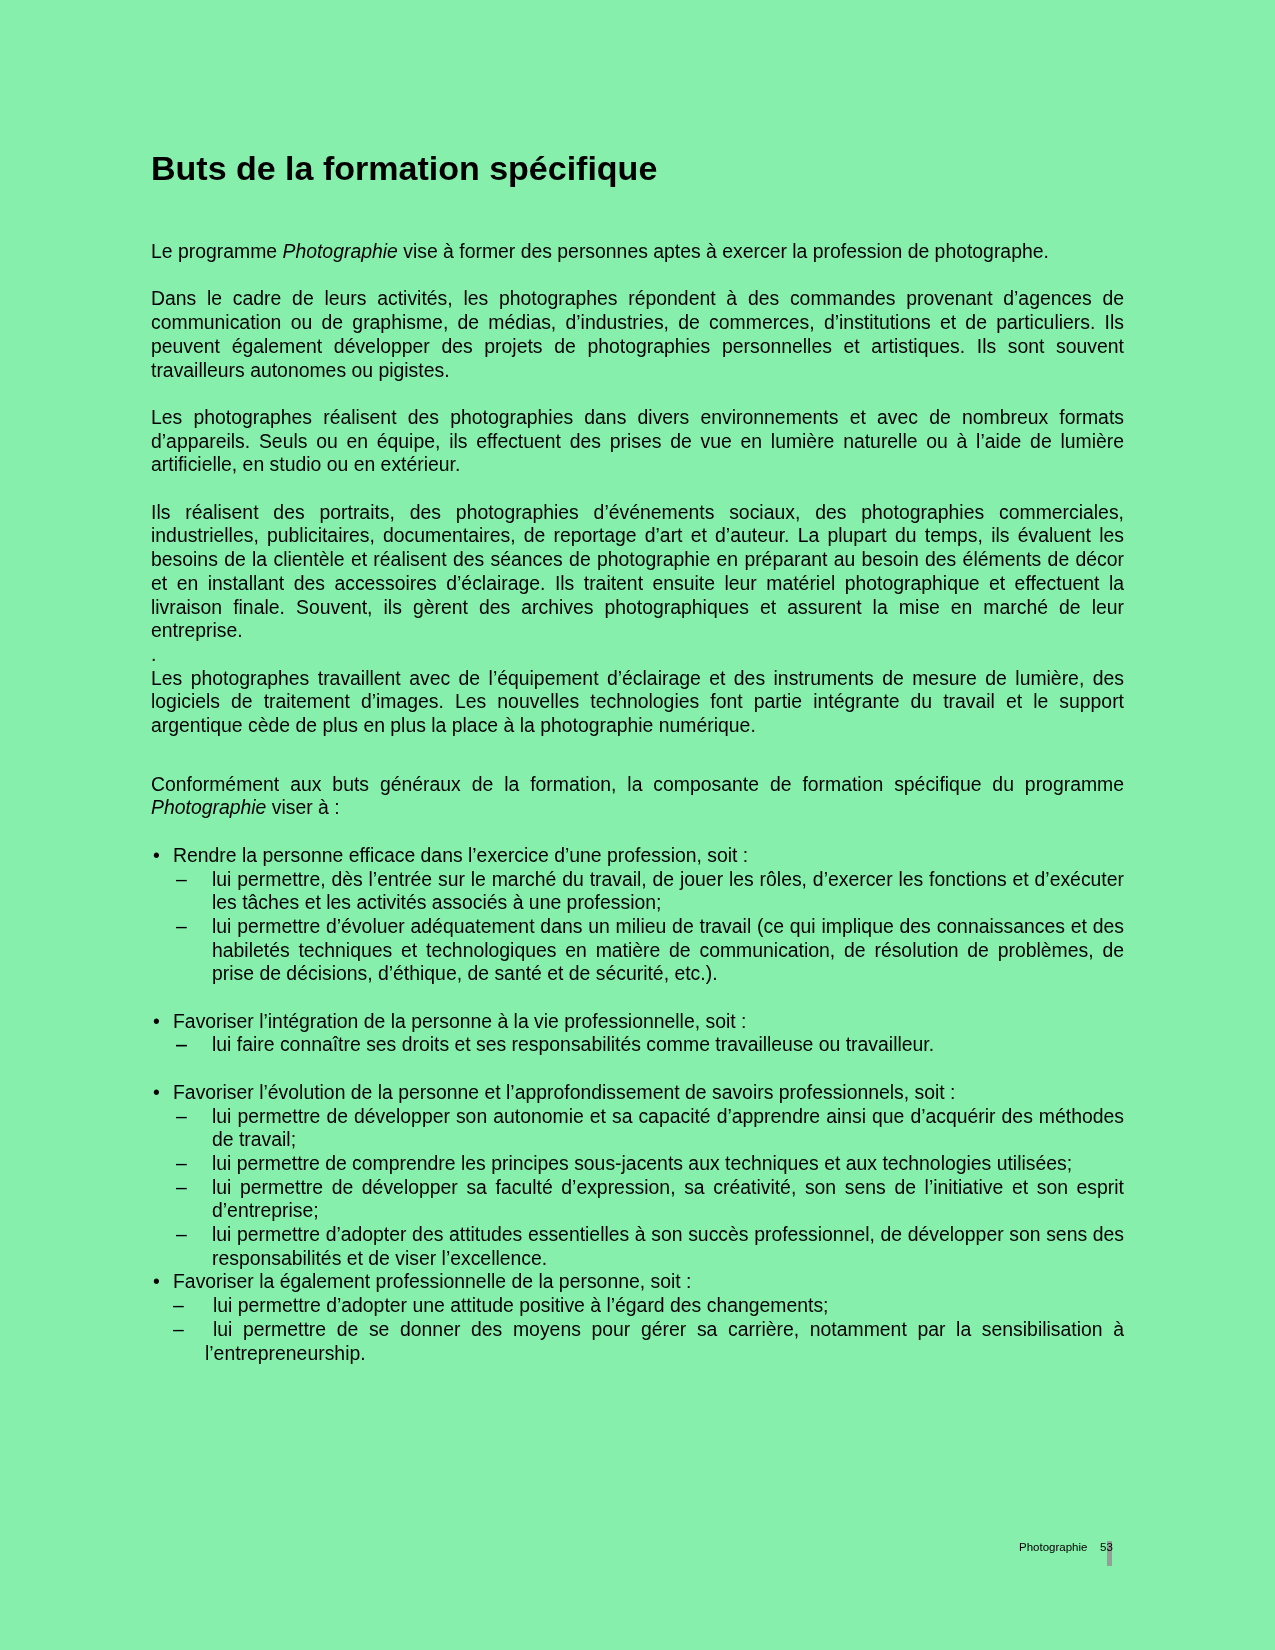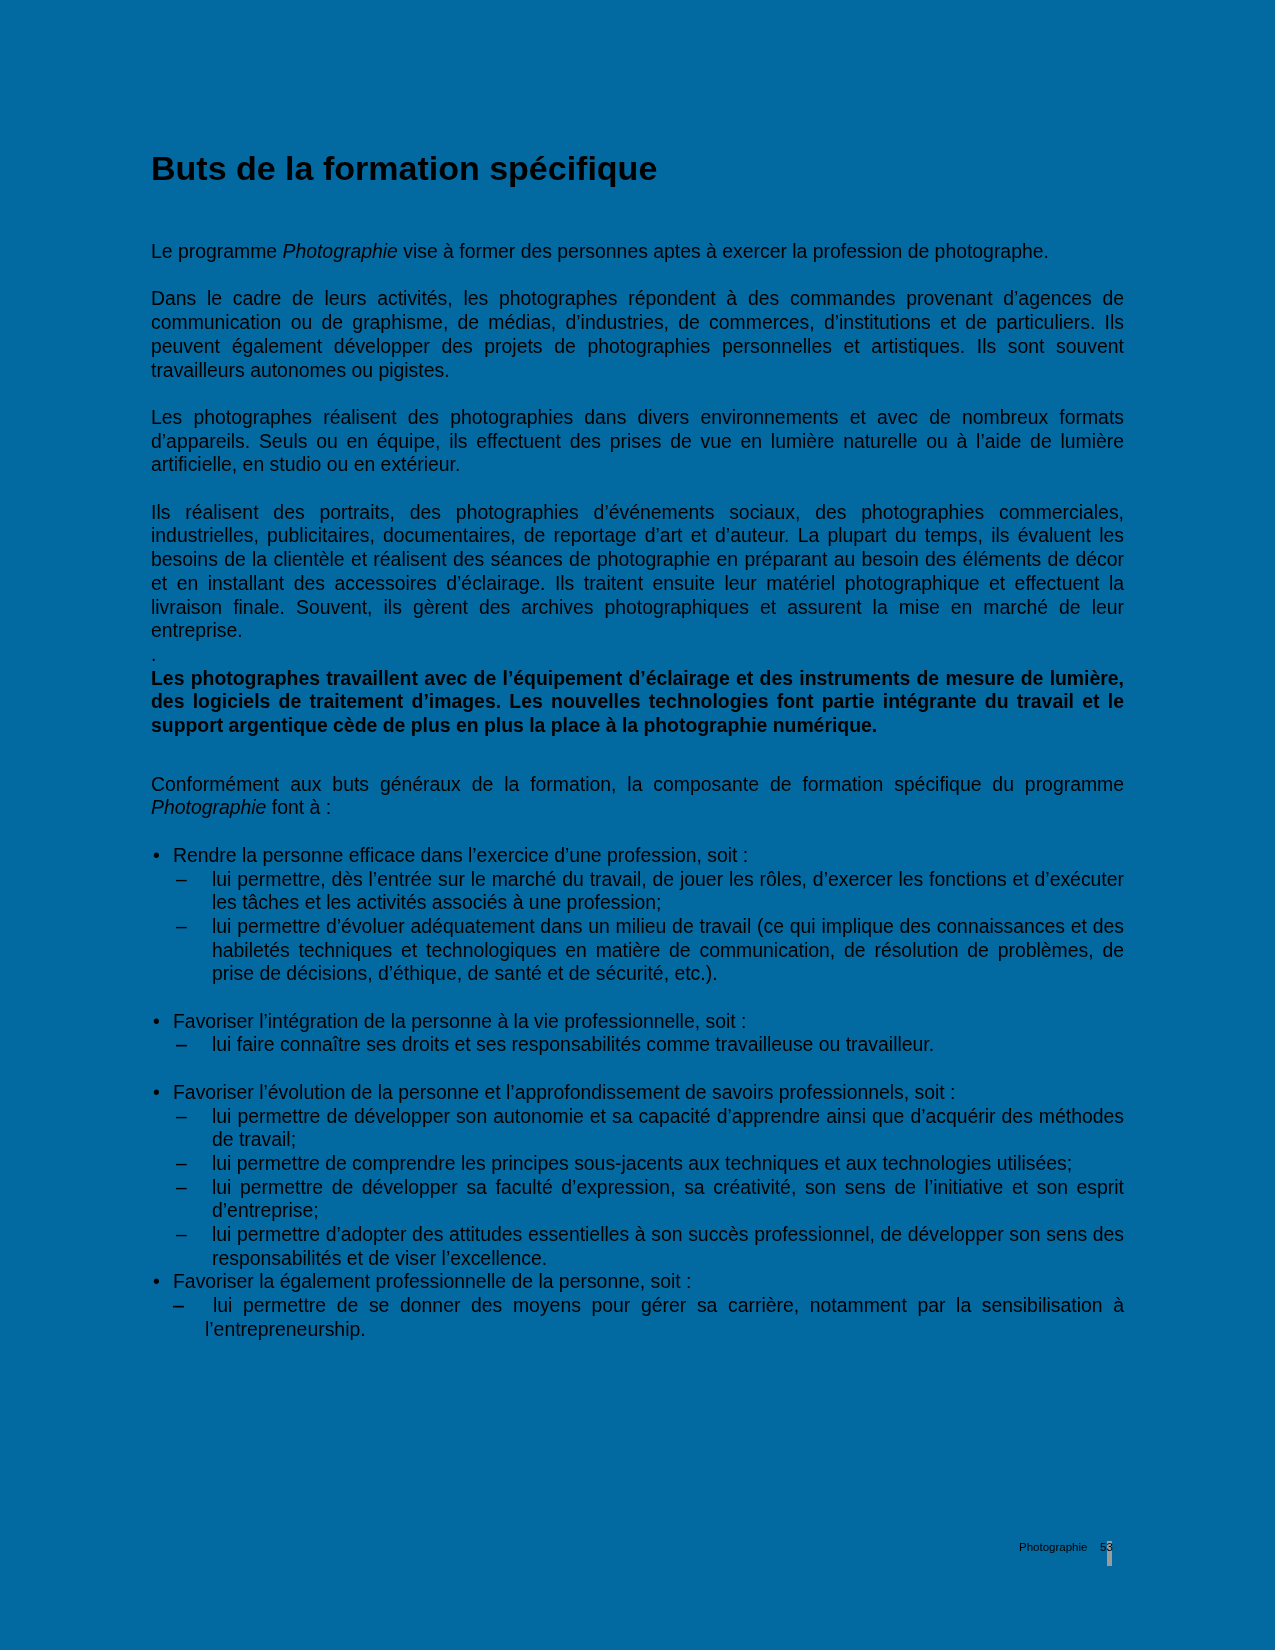--- a/index.html
+++ b/index.html
@@ -1,31 +1,31 @@
 <!DOCTYPE html>
 <html><head>
   <meta charset="utf-8">
   <style>
     html, body { margin: 0; padding: 0; background: #ffffff; }
     body { width: 1275px; height: 1650px; position: relative; overflow: hidden; }
     .page {
       position: absolute; left: 0; top: 0; width: 1275px; height: 1650px;
-      background: #0369a1; color: #000000;
+      background: #86efac; color: #000000;
       font-family: "Liberation Sans", sans-serif;
     }
     .heading {
       position: absolute; left: 151px; top: 148px; margin: 0;
       font-size: 34px; font-weight: bold; line-height: 40px; letter-spacing: 0;
     }
     .body {
       position: absolute; left: 151px; top: 240px; width: 973px;
       font-size: 19.4px; line-height: 23.7px;
     }
     .p { margin: 0 0 23.7px 0; text-align: justify; }
-    .p.last-before-gap { margin-bottom: 35px; font-weight: bold; }
+    .p.last-before-gap { margin-bottom: 35px; }
     .p.tight { margin-bottom: 0; }
     .dot { margin: 0; line-height: 23.7px; }
     .intro { margin: 0 0 23.7px 0; text-align: justify; }
     em { font-style: italic; }
     ul.bullets { list-style: none; margin: 0; padding: 0; }
     ul.bullets > li { position: relative; padding-left: 22px; margin: 0 0 23.7px 0; }
     ul.bullets > li.nogap { margin-bottom: 0; }
     .bullet-mark { position: absolute; left: 2px; top: 0; }
     ul.subs { list-style: none; margin: 0; padding: 0; }
     ul.subs > li { position: relative; padding-left: 39px; text-align: justify; margin-left: 0; }
@@ -55,21 +55,21 @@
     <p class="p">Dans le cadre de leurs activités, les photographes répondent à des commandes provenant d’agences de communication ou de graphisme, de médias, d’industries, de commerces, d’institutions et de particuliers. Ils peuvent également développer des projets de photographies personnelles et artistiques. Ils sont souvent travailleurs autonomes ou pigistes.</p>
 
     <p class="p">Les photographes réalisent des photographies dans divers environnements et avec de nombreux formats d’appareils. Seuls ou en équipe, ils effectuent des prises de vue en lumière naturelle ou à l’aide de lumière artificielle, en studio ou en extérieur.</p>
 
     <p class="p tight">Ils réalisent des portraits, des photographies d’événements sociaux, des photographies commerciales, industrielles, publicitaires, documentaires, de reportage d’art et d’auteur. La plupart du temps, ils évaluent les besoins de la clientèle et réalisent des séances de photographie en préparant au besoin des éléments de décor et en installant des accessoires d’éclairage. Ils traitent ensuite leur matériel photographique et effectuent la livraison finale. Souvent, ils gèrent des archives photographiques et assurent la mise en marché de leur entreprise.</p>
 
     <p class="dot">.</p>
 
     <p class="p last-before-gap">Les photographes travaillent avec de l’équipement d’éclairage et des instruments de mesure de lumière, des logiciels de traitement d’images. Les nouvelles technologies font partie intégrante du travail et le support argentique cède de plus en plus la place à la photographie numérique.</p>
 
-    <p class="intro"><span>Conformément aux buts généraux de la formation, la composante de formation spécifique du programme </span><em>Photographie</em><span> font à :</span></p>
+    <p class="intro"><span>Conformément aux buts généraux de la formation, la composante de formation spécifique du programme </span><em>Photographie</em><span> viser à :</span></p>
 
     <ul class="bullets">
 
       <li>
         <span class="bullet-mark">•</span>
         <span>Rendre la personne efficace dans l’exercice d’une profession, soit :</span>
         <ul class="subs">
           <li><span class="dash-mark">–</span><span>lui permettre, dès l’entrée sur le marché du travail, de jouer les rôles, d’exercer les fonctions et d’exécuter les tâches et les activités associés à une profession;</span></li>
           <li><span class="dash-mark">–</span><span>lui permettre d’évoluer adéquatement dans un milieu de travail (ce qui implique des connaissances et des habiletés techniques et technologiques en matière de communication, de résolution de problèmes, de prise de décisions, d’éthique, de santé et de sécurité, etc.).</span></li>
         </ul>
@@ -92,21 +92,21 @@
           <li><span class="dash-mark">–</span><span>lui permettre de comprendre les principes sous-jacents aux techniques et aux technologies utilisées;</span></li>
           <li><span class="dash-mark">–</span><span>lui permettre de développer sa faculté d’expression, sa créativité, son sens de l’initiative et son esprit d’entreprise;</span></li>
           <li><span class="dash-mark">–</span><span>lui permettre d’adopter des attitudes essentielles à son succès professionnel, de développer son sens des responsabilités et de viser l’excellence.</span></li>
         </ul>
       </li>
 
       <li class="nogap">
         <span class="bullet-mark">•</span>
         <span>Favoriser la également professionnelle de la personne, soit :</span>
         <ul class="subs alt">
-          <li><span class="dash-mark">–</span></li>
+          <li><span class="dash-mark">–</span><span class="sub-text">lui permettre d’adopter une attitude positive à l’égard des changements;</span></li>
           <li><span class="dash-mark">–</span><span class="sub-text">lui permettre de se donner des moyens pour gérer sa carrière, notamment par la sensibilisation à l’entrepreneurship.</span></li>
         </ul>
       </li>
 
     </ul>
   </div>
 
   <div class="footer">
     <span class="footer-title">Photographie</span>
     <span class="footer-bar" style="background: rgb(155, 155, 155);"></span>

